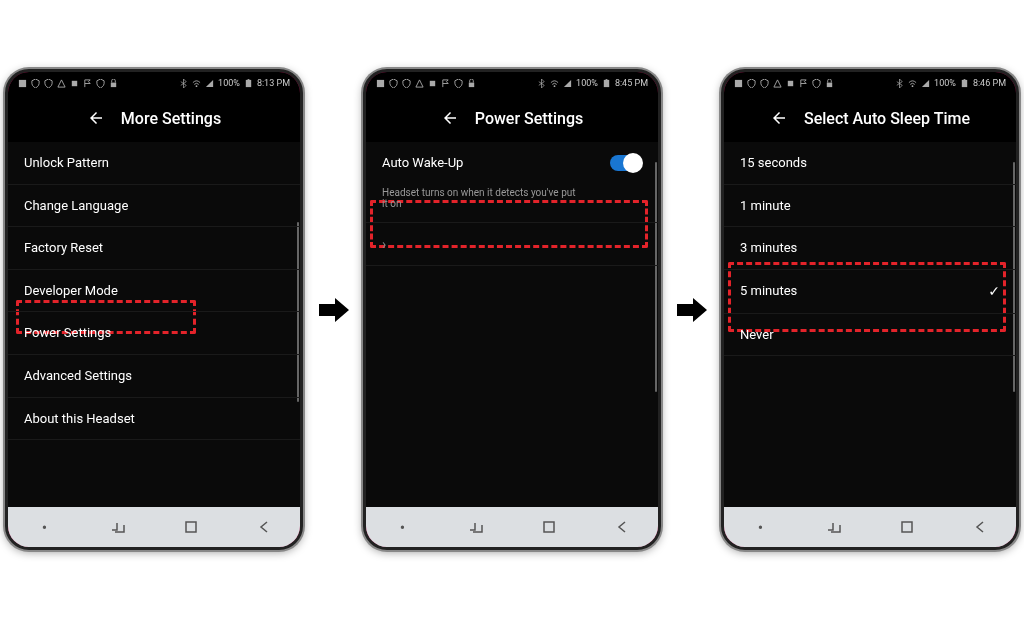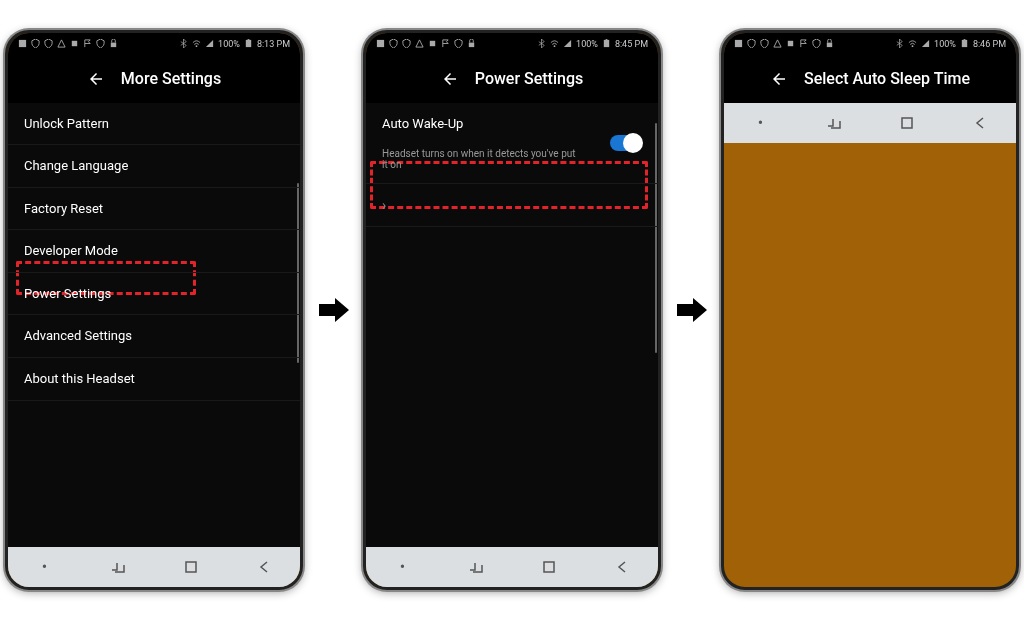--- a/index.html
+++ b/index.html
@@ -8,23 +8,23 @@
     width: 1024px;
     height: 619px;
     font-family: Roboto, Arial, sans-serif;
     display: flex;
     align-items: center;
     justify-content: center;
     gap: 12px;
   }
   .phone {
     width: 298px;
-    height: 560px;
+    height: 481px;
     border-radius: 24px;
-    background: #a16207;
+    background: #be185d;
     border: 3px solid #222;
     box-shadow: 0 0 0 2px #888, 0 2px 10px rgba(0,0,0,.4);
     display: flex;
     flex-direction: column;
     overflow: hidden;
     position: relative;
   }
   .statusbar {
     height: 22px;
     background: #000;
@@ -57,21 +57,21 @@
     position: relative;
   }
   .row {
     padding: 13px 16px;
     border-bottom: 1px solid #1a1a1a;
     font-size: 13px;
     color: #fff;
     cursor: pointer;
     position: relative;
     display:flex;
-    align-items:center;
+    align-items:flex-start;
     justify-content:space-between;
   }
   .row .txt .label { font-size:13px; color:#fff;}
   .row .txt .desc { font-size:10px; color:#999; margin-top:17px; max-width:200px;}
   .row.simple { line-height:1.2; }
   .chevron { color:#888; font-size:14px;}
   .check { color:#fff; font-size:14px;}
   .toggle {
     width:32px; height:16px; background:#1976d2; border-radius:10px; position:relative;
   }
@@ -351,20 +351,40 @@
           </svg></span>
       <span>8:46 PM</span>
     </div>
   </div>
   <div class="header">
     <span class="back"><svg viewBox="0 0 24 24">
           <path d="M20 11H7.8l5.6-5.6L12 4l-8 8 8 8 1.4-1.4L7.8 13H20z" fill="#fff"></path>
         </svg></span>
     <span class="title">Select Auto Sleep Time</span>
   </div>
+  <div class="screen" id="p3list">
+    <div class="scrollhint" style="top:20px; height:230px;"></div>
+    <div class="highlight" style="left:4px; top:120px; width:278px; height:70px;"></div>
+  <div class="row simple">
+        <span>15 seconds</span>
+      </div>
+      <div class="row simple">
+        <span>1 minute</span>
+      </div>
+      <div class="row simple">
+        <span>3 minutes</span>
+      </div>
+      <div class="row simple">
+        <span>5 minutes</span>
+        <span class="check">✓</span>
+      </div>
+      <div class="row simple">
+        <span>Never</span>
+      </div>
+    </div>
   <div class="navbar">
     <span class="nbtn">•</span>
     <span class="nbtn">
         <svg width="16" height="16" viewBox="0 0 16 16">
           <path d="M2 11 H7 V4 M5 13 H14 V6" fill="none" stroke="#555" stroke-width="1.5"></path>
         </svg>
       </span>
     <span class="nbtn">
         <svg width="16" height="16" viewBox="0 0 16 16">
           <rect x="3" y="3" width="10" height="10" fill="none" stroke="#555" stroke-width="1.5"></rect>

